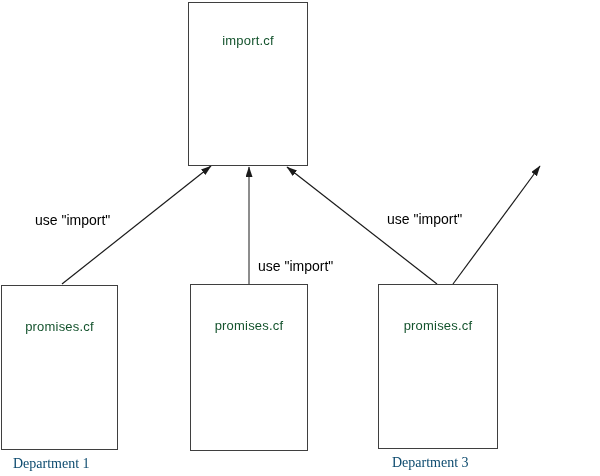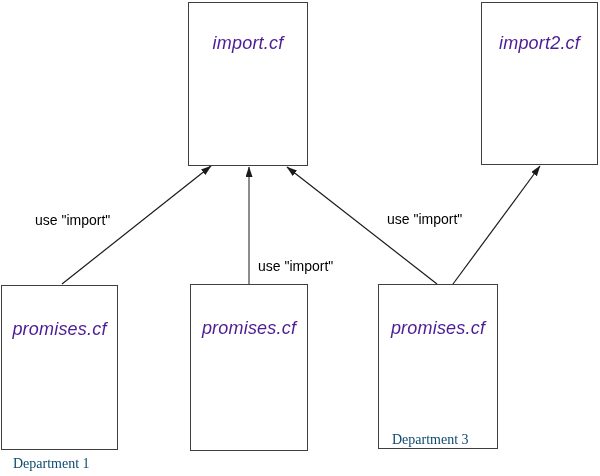--- a/index.html
+++ b/index.html
@@ -24,24 +24,23 @@
   }
   .node {
     position: absolute;
     background: #ffffff;
     border: 1px solid #3f3f3f;
     box-sizing: border-box;
   }
   .node .node-label {
     display: block;
     text-align: center;
-    font-size: 18px;
-    color: #4c1d95;
+    font-size: 13px;
+    color: #14532d;
     letter-spacing: 0.2px;
-    font-style: italic;
   }
   .node.top-row .node-label { padding-top: 30px; }
   .node.bottom-row .node-label { padding-top: 33px; }
   .edge-label {
     position: absolute;
     font-size: 14px;
     color: #000000;
     white-space: nowrap;
   }
   .caption {
@@ -66,23 +65,20 @@
     <line x1="62" y1="284" x2="211" y2="166" stroke="#1a1a1a" stroke-width="1.2" marker-end="url(#arrowhead)"></line>
     <line x1="249" y1="284" x2="249" y2="167" stroke="#1a1a1a" stroke-width="1" marker-end="url(#arrowhead)"></line>
     <line x1="437" y1="284" x2="287" y2="167" stroke="#1a1a1a" stroke-width="1.2" marker-end="url(#arrowhead)"></line>
     <line x1="453" y1="284" x2="540" y2="166" stroke="#1a1a1a" stroke-width="1.2" marker-end="url(#arrowhead)"></line>
   </svg>
 
   <div class="node top-row" style="left:188px; top:2px; width:120px; height:164px;">
     <span class="node-label">import.cf</span>
   </div>
 
-  <div class="node top-row" style="left:481px; top:2px; width:117px; height:163px;">
-    <span class="node-label">import2.cf</span>
-  </div>
 
   <div class="node bottom-row" style="left:1px; top:285px; width:117px; height:165px;">
     <span class="node-label">promises.cf</span>
   </div>
 
   <div class="node bottom-row" style="left:190px; top:284px; width:118px; height:167px;">
     <span class="node-label">promises.cf</span>
   </div>
 
   <div class="node bottom-row" style="left:378px; top:284px; width:120px; height:165px;">
@@ -91,15 +87,15 @@
 
   <div class="edge-label" style="left:35px; top:212px;">use "import"</div>
 
   <div class="edge-label" style="left:258px; top:258px;">use "import"</div>
 
   <div class="edge-label" style="left:387px; top:211px;">use "import"</div>
 
   <div class="caption" style="left:13px; top:456px;">Department 1</div>
 
 
-  <div class="caption" style="left:392px; top:432px;">Department 3</div>
+  <div class="caption" style="left:392px; top:455px;">Department 3</div>
 
 </div>
 
 </body></html>

